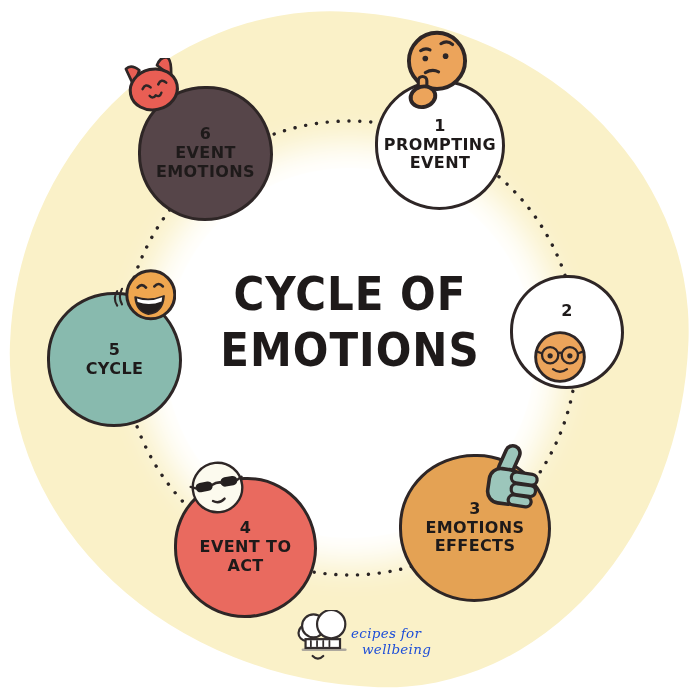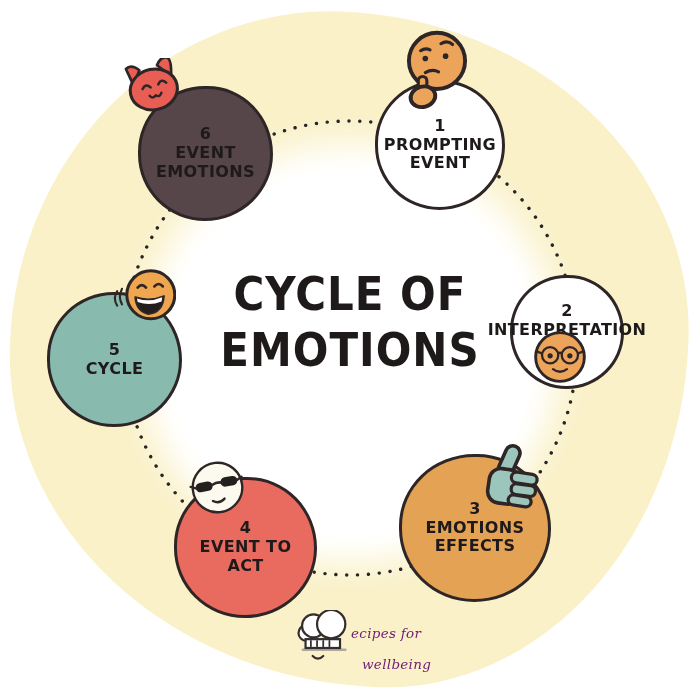--- a/index.html
+++ b/index.html
@@ -36,21 +36,21 @@
   .emoji{position:absolute;}
   #title{
     position:absolute;left:0;right:0;top:272px;text-align:center;
     font-size:42px;font-weight:bold;letter-spacing:1px;line-height:1.18;
     transform:scaleY(1.12);
   }
   #footer{position:absolute;left:0;top:0;width:700px;height:700px;pointer-events:none;}
   .logo-text{
     position:absolute;
     font-family:"DejaVu Serif","Liberation Serif",serif;
-    font-style:italic;font-size:13.5px;color:#701a75;letter-spacing:0.3px;
+    font-style:italic;font-size:13.5px;color:#1d4ed8;letter-spacing:0.3px;
   }
 </style>
 </head>
 <body>
 
 <div id="stage">
 
   <div id="blob" style="background-color: rgb(250, 241, 200);"></div>
 
   <div id="glow"></div>
@@ -60,21 +60,20 @@
   </svg>
 
   <div class="node" style="left: 375px; top: 80px; width: 124px; height: 124px; background-color: rgb(255, 255, 255); color: rgb(30, 26, 26);">
     <div class="node-num">1</div>
     <div class="node-line">PROMPTING</div>
     <div class="node-line">EVENT</div>
   </div>
 
   <div class="node node--top" style="left: 510px; top: 275px; width: 114px; height: 114px; background-color: rgb(255, 255, 255); color: rgb(30, 26, 26);">
     <div class="node-num">2</div>
-    <div class="node-line">INTERPRETATION</div>
   </div>
 
   <div class="node" style="left: 399px; top: 454px; width: 146px; height: 142px; background-color: rgb(228, 162, 84); color: rgb(30, 26, 26);">
     <div class="node-num">3</div>
     <div class="node-line">EMOTIONS</div>
     <div class="node-line">EFFECTS</div>
   </div>
 
   <div class="node" style="left: 174px; top: 477px; width: 137px; height: 135px; background-color: rgb(233, 106, 95); color: rgb(30, 26, 26);">
     <div class="node-num">4</div>
@@ -176,16 +175,16 @@
         <circle cx="14" cy="26" r="9" stroke-width="2.5"></circle>
         <circle cx="22" cy="18" r="13" stroke-width="2.5"></circle>
         <circle cx="42" cy="16" r="16" stroke-width="2.5"></circle>
         <path d="M10 45 H58" stroke="#AEA99E" stroke-width="3" fill="none"></path>
         <rect x="13" y="33" width="39" height="10" stroke-width="2.5"></rect>
         <path d="M19 35 V41 M26 35 V41 M33 35 V41 M40 35 V41" stroke-width="2" fill="none"></path>
         <path d="M21 52 Q27 58 33 52" fill="none" stroke-width="2.5"></path>
       </g>
     </svg>
     <span class="logo-text" style="left:351px;top:625px">ecipes for</span>
-    <span class="logo-text" style="left:362px;top:656px">wellbeing</span>
+    <span class="logo-text" style="left:362px;top:641px">wellbeing</span>
   </div>
 
 </div>
 
 </body></html>

